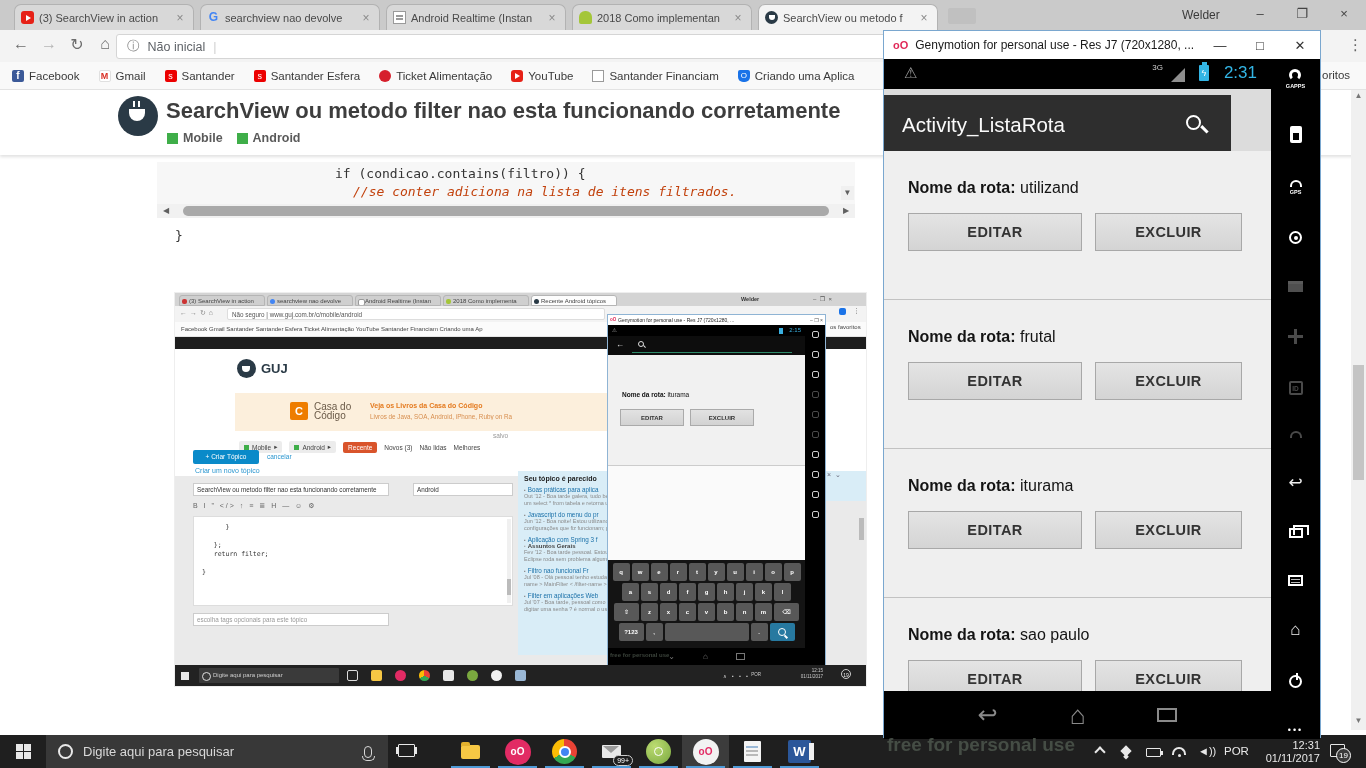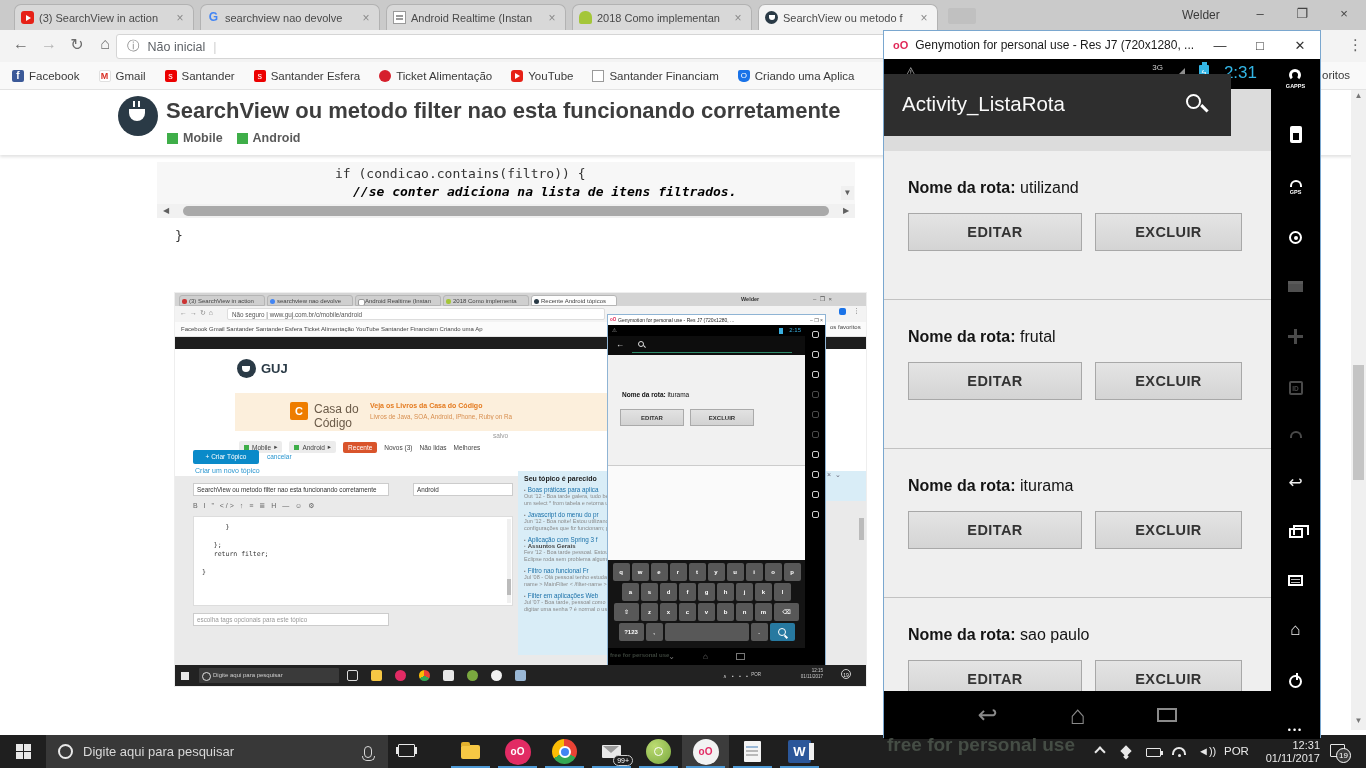--- a/index.html
+++ b/index.html
@@ -63,21 +63,21 @@
   .guj-logo::before { content:""; position:absolute; left:15px; top:5px; width:2px; height:6px;
     background:#fff; box-shadow:5px 0 0 #fff; }
   .topic-title { position:absolute; left:166px; top:8px; width:760px; font-size:22px; font-weight:bold;
     color:#3d3d3d; }
   .topic-tags { position:absolute; left:167px; top:41px; display:flex; gap:14px; align-items:center; }
   .ttag { display:flex; gap:5px; align-items:center; font-size:12.5px; font-weight:bold; color:#5a5a5a; }
   .tsq { width:11px; height:11px; background:#3fae49; display:inline-block; }
   .codeblock { position:absolute; left:157px; top:72px; width:698px; height:42px; background:#f7f7f7;
     font-family:"DejaVu Sans Mono","Liberation Mono",monospace; font-size:13px; color:#333; overflow:hidden; }
   .code1 { position:absolute; left:178px; top:4px; white-space:pre; }
-  .code2 { position:absolute; left:196px; top:22px; white-space:pre; font-style:italic; color:#000000;font-weight:bold; }
+  .code2 { position:absolute; left:196px; top:22px; white-space:pre; font-style:italic; color:#c2410c; }
   .vsb { position:absolute; right:1px; top:24px; width:13px; height:14px; background:#f0f0f0;
     color:#606060; font-size:8px; text-align:center; line-height:14px; }
   .hscroll { position:absolute; left:157px; top:114px; width:698px; height:14px; background:#f1f1f1; }
   .harrow { position:absolute; top:0; width:14px; height:14px; color:#606060; font-size:8px;
     text-align:center; line-height:14px; }
   .hthumb { position:absolute; left:26px; top:2px; width:646px; height:10px; background:#a9a9a9;
     border-radius:5px; }
   .brace { position:absolute; left:175px; top:138px; font-family:"DejaVu Sans Mono",monospace;
     font-size:13px; color:#333; }
   .para { position:absolute; left:175px; width:690px; font-size:14.5px; color:#3a3a3a; line-height:23px; }
@@ -119,21 +119,21 @@
   .s-favtail { position:absolute; left:655px; top:31px; font-size:6px; color:#444; background:#fbfbfb; }
   .s-dark { position:absolute; left:0; top:44px; width:691px; height:12px; background:#1e1e1e; }
   .s-white { position:absolute; left:0; top:56px; width:691px; height:127px; background:#fff; }
   .s-gujlogo { position:absolute; left:62px; top:66px; width:19px; height:19px; background:#2a3a46; border-radius:50%; }
   .s-gujlogo::after { content:""; position:absolute; left:5px; top:7px; width:8px; height:6px;
     background:#fff; border-radius:0 0 4px 4px; }
   .s-gujtxt { position:absolute; left:86px; top:68px; font-size:13px; font-weight:bold; color:#2a3a46; }
   .s-banner { position:absolute; left:60px; top:100px; width:372px; height:38px; background:#fcefdc; }
   .s-clogo { position:absolute; left:55px; top:9px; width:18px; height:18px; background:#ee7d00;
     border-radius:2px; color:#fff; font-size:11px; font-weight:bold; text-align:center; line-height:18px; }
-  .s-cname { position:absolute; left:79px; top:9px; font-size:12px; color:#6a5a48; line-height:14px; }
+  .s-cname { position:absolute; left:79px; top:9px; font-size:10px; color:#6a5a48; line-height:9px; }
   .s-bhead { position:absolute; left:135px; top:9px; font-size:7px; font-weight:bold; color:#e47b20; }
   .s-bsub { position:absolute; left:135px; top:20px; font-size:6.3px; color:#d78e4e; width:180px;
     white-space:nowrap; overflow:hidden; }
   .s-filters { position:absolute; left:64px; top:147px; height:14px; display:flex; gap:7px; align-items:center; }
   .s-chip { background:#ececec; border-radius:2px; font-size:6.5px; color:#444; padding:2px 5px;
     display:flex; gap:3px; align-items:center; white-space:nowrap; }
   .s-chip .gsq { width:5px; height:5px; background:#3fae49; display:inline-block; }
   .s-chip.rec { background:#d9542b; color:#fff; }
   .s-plain { font-size:6.5px; color:#444; white-space:nowrap; }
   .s-newtopic { position:absolute; left:20px; top:174px; font-size:7px; color:#2a96cf; }
@@ -234,21 +234,21 @@
   .g-phone { position:absolute; left:0; top:28px; width:387px; height:680px; background:#dcdcdc; overflow:hidden; }
   .g-status { position:absolute; left:0; top:0; width:387px; height:30px; background:#000; }
   .g-warn { position:absolute; left:20px; top:5px; color:#9b9b9b; font-size:15px; }
   .g-3g { position:absolute; right:108px; top:4px; color:#cfcfcf; font-size:8px; }
   .g-signal { position:absolute; right:86px; top:9px; width:0; height:0;
     border-left:14px solid transparent; border-bottom:14px solid #8f8f8f; }
   .g-batt { position:absolute; right:62px; top:6px; width:10px; height:16px; background:#33b5e5;
     border-radius:1px; text-align:center; font-size:9px; color:#fff; line-height:16px; }
   .g-batt::before { content:""; position:absolute; left:2.5px; top:-3px; width:5px; height:3px; background:#33b5e5; }
   .g-time { position:absolute; right:14px; top:4px; color:#33b5e5; font-size:17px; }
-  .g-action { position:absolute; left:0; top:15px; width:347px; height:62px; background:#2e2e2e; }
+  .g-action { position:absolute; left:0; top:36px; width:347px; height:62px; background:#2e2e2e; }
   .g-atitle { position:absolute; left:18px; top:18px; color:#fafafa; font-size:20.5px; }
   .g-searchic { position:absolute; right:30px; top:20px; width:15px; height:15px;
     border:2px solid #fff; border-radius:50%; }
   .g-searchic::after { content:""; position:absolute; right:-6px; bottom:-6px; width:2.5px; height:9px;
     background:#fff; transform:rotate(-45deg); }
   .g-list { position:absolute; left:0; top:92px; width:387px; height:540px; background:#dcdcdc; overflow:hidden; }
   .gcard { position:relative; width:387px; height:149px; background:#efefef;
     border-bottom:1px solid #c2c2c2; }
   .gcard .glabel { position:absolute; left:24px; top:28px; font-size:16px; color:#141414; }
   .gcard .glabel b { font-weight:bold; }

